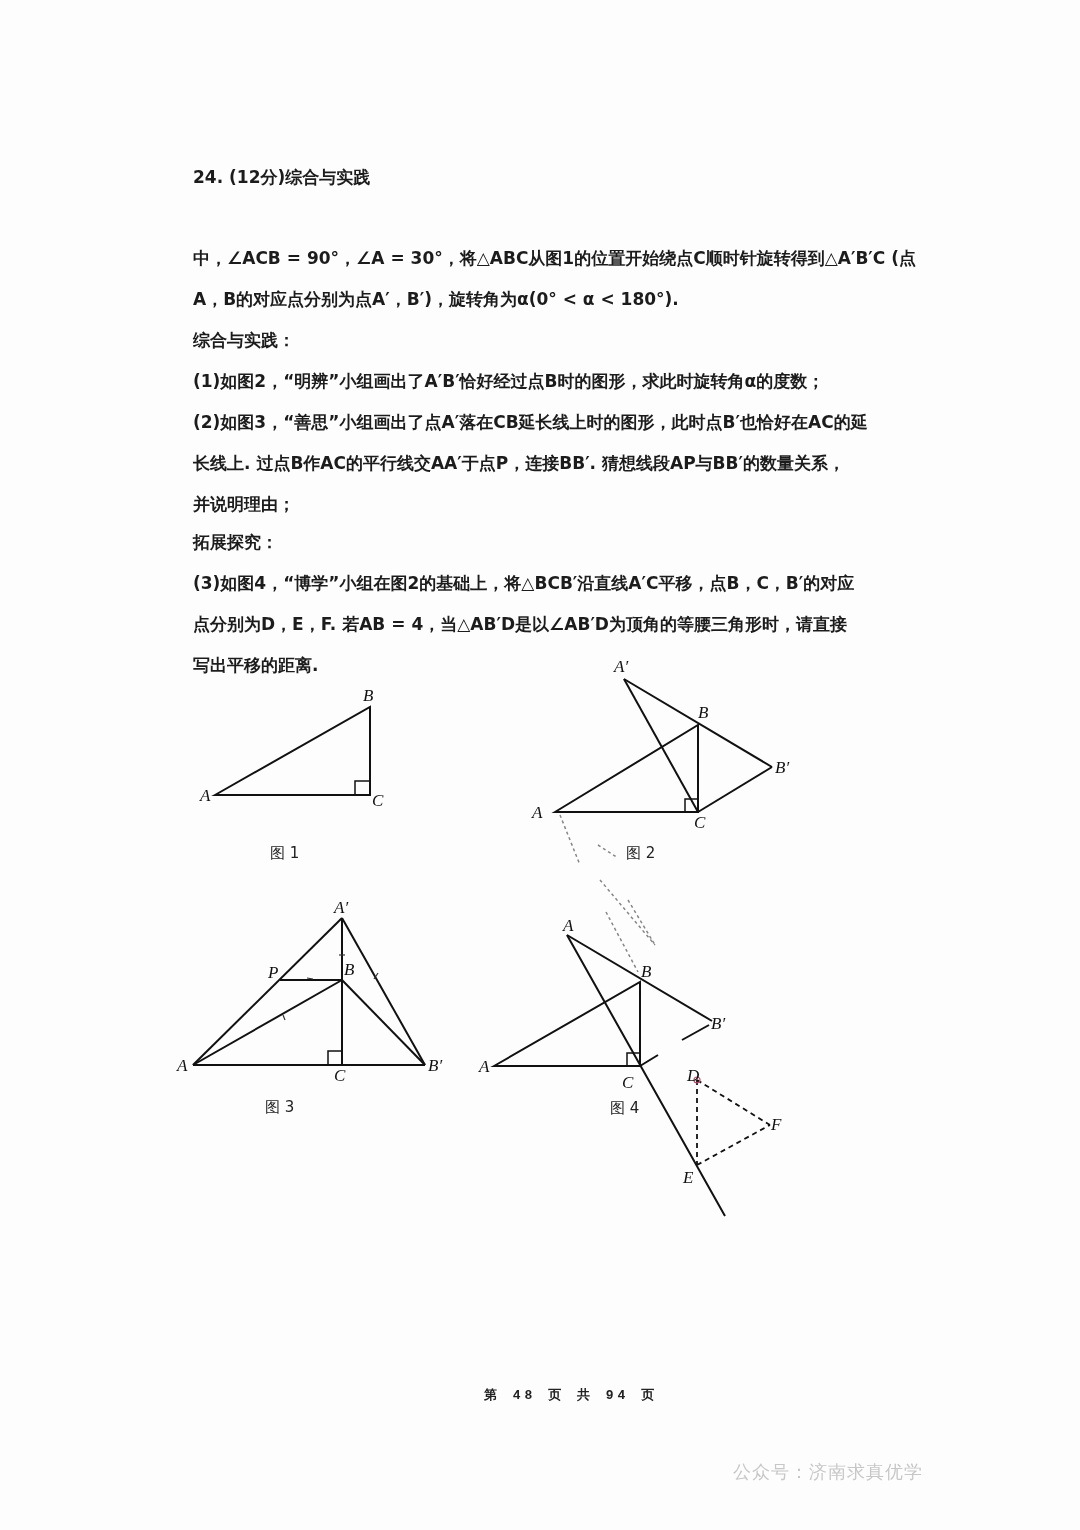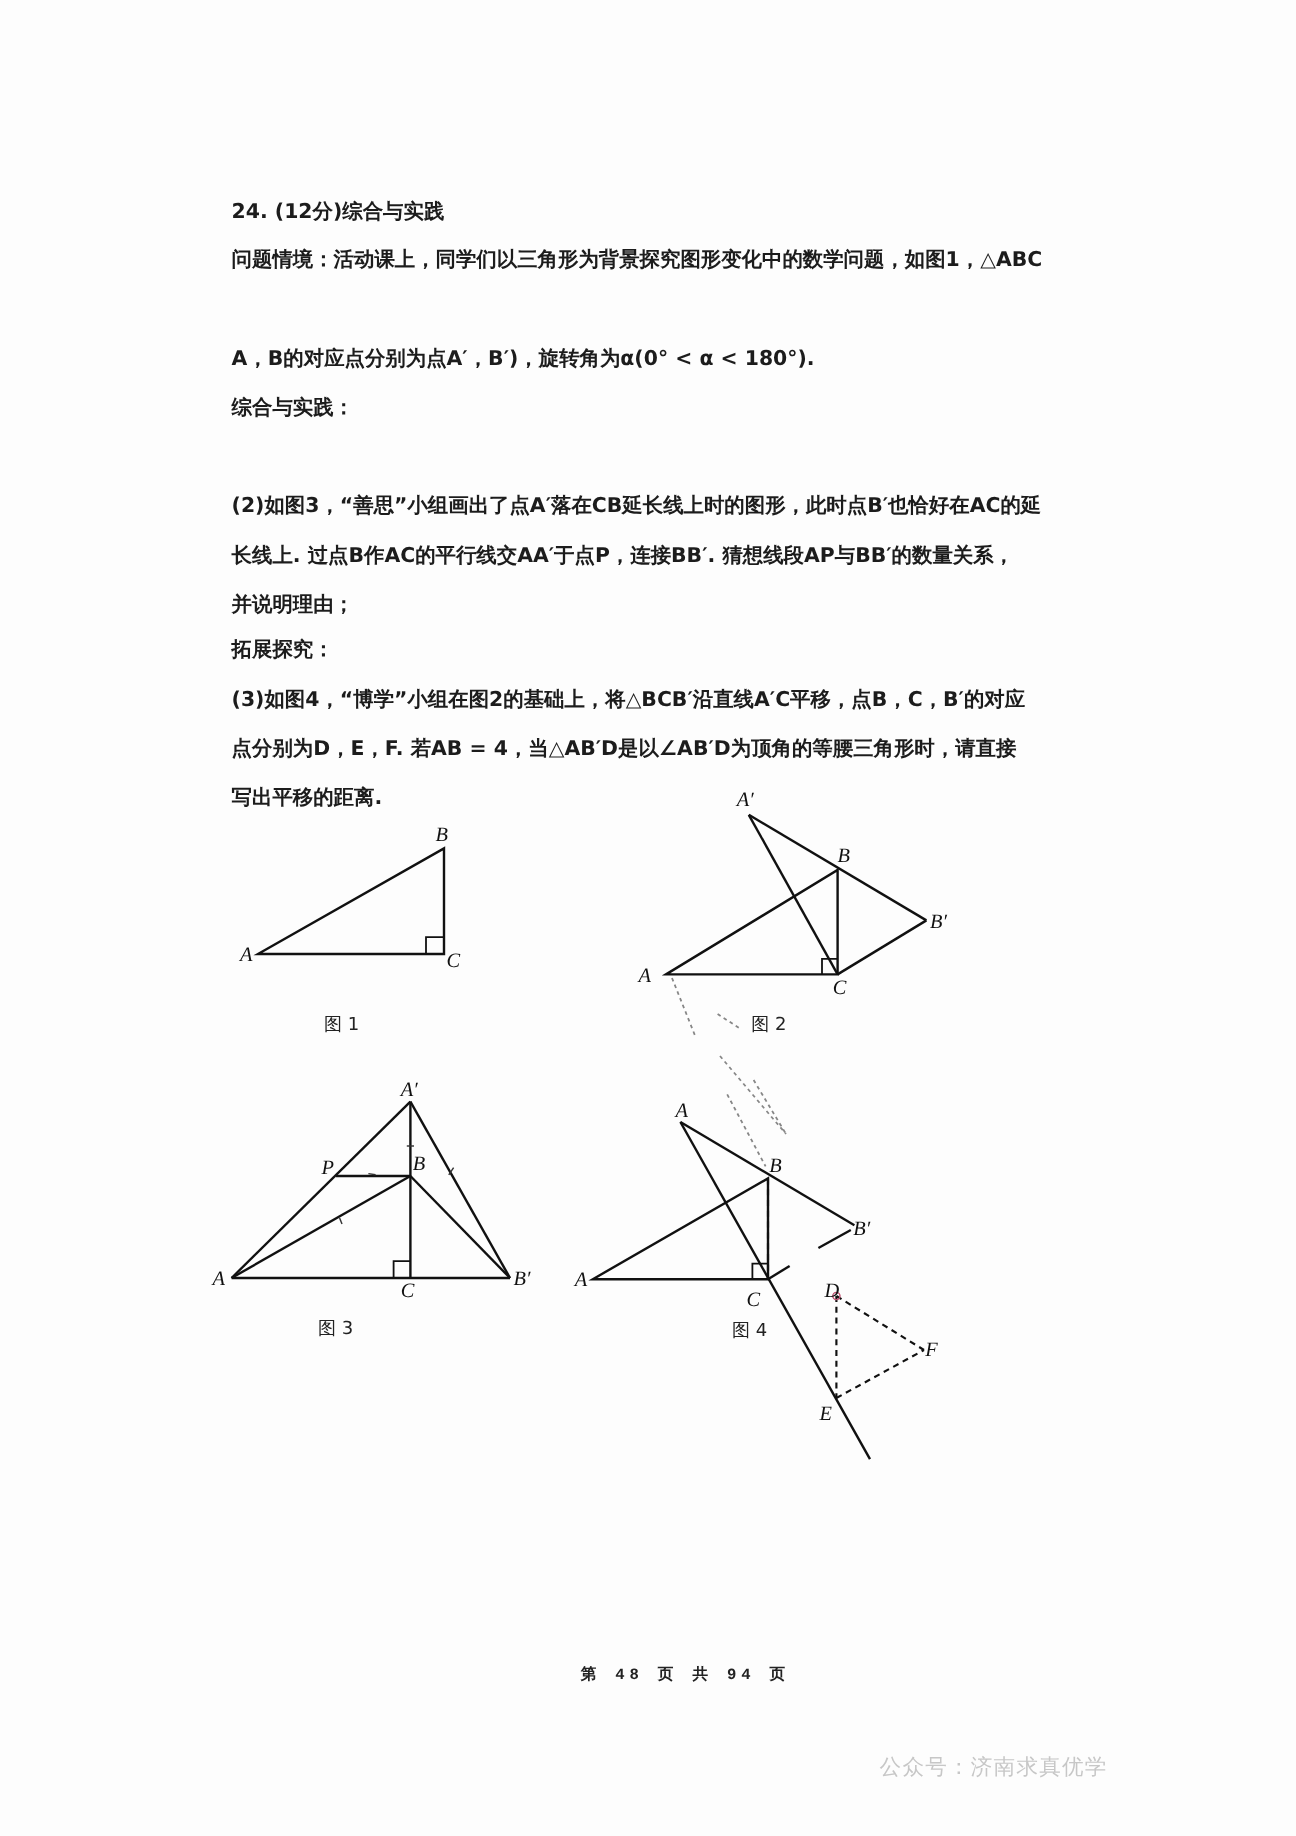--- a/index.html
+++ b/index.html
@@ -17,24 +17,25 @@
   .watermark { position: absolute; left: 733px; top: 1460px; font-size: 18px; color: #c7c7c7;
                font-family: "DejaVu Sans", "Liberation Sans", sans-serif; letter-spacing: 1px; }
 </style>
 </head>
 <body>
 
 <div class="page">
 
   <div class="line" style="top:165px;text-align:center;">24. (12分)综合与实践</div>
 
-  <div class="line" style="top:205px;">问题情境：活动课上，同学们以三角形为背景探究图形变化中的数学问题，如图1，△ABC</div>
+  <div class="line" style="top:246px;">中，∠ACB = 90°，∠A = 30°，将△ABC从图1的位置开始绕点C顺时针旋转得到△A′B′C (点</div>
   <div class="line" style="top:287px;">A，B的对应点分别为点A′，B′)，旋转角为α(0° &lt; α &lt; 180°).</div>
 
   <div class="line" style="top:328px;">综合与实践：</div>
+  <div class="line" style="top:369px;">(1)如图2，“明辨”小组画出了A′B′恰好经过点B时的图形，求此时旋转角α的度数；</div>
 
   <div class="line" style="top:410px;">(2)如图3，“善思”小组画出了点A′落在CB延长线上时的图形，此时点B′也恰好在AC的延</div>
   <div class="line" style="top:451px;">长线上. 过点B作AC的平行线交AA′于点P，连接BB′. 猜想线段AP与BB′的数量关系，</div>
   <div class="line" style="top:492px;">并说明理由；</div>
 
   <div class="line" style="top:530px;">拓展探究：</div>
 
   <div class="line" style="top:571px;">(3)如图4，“博学”小组在图2的基础上，将△BCB′沿直线A′C平移，点B，C，B′的对应</div>
   <div class="line" style="top:612px;">点分别为D，E，F. 若AB = 4，当△AB′D是以∠AB′D为顶角的等腰三角形时，请直接</div>
   <div class="line" style="top:653px;">写出平移的距离.</div>

